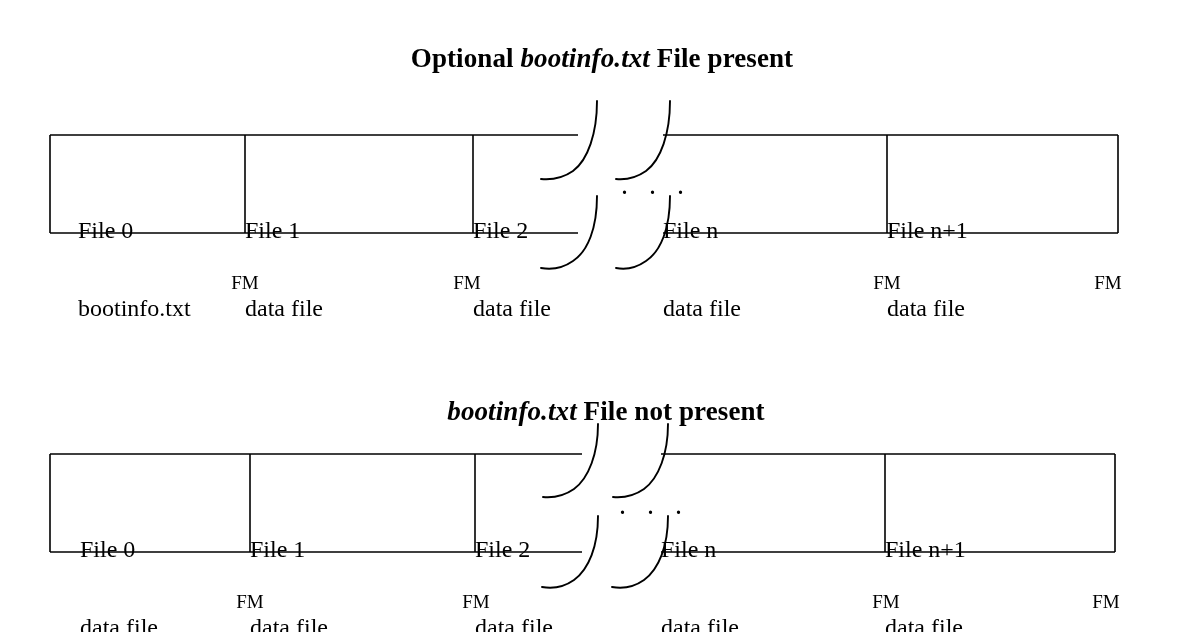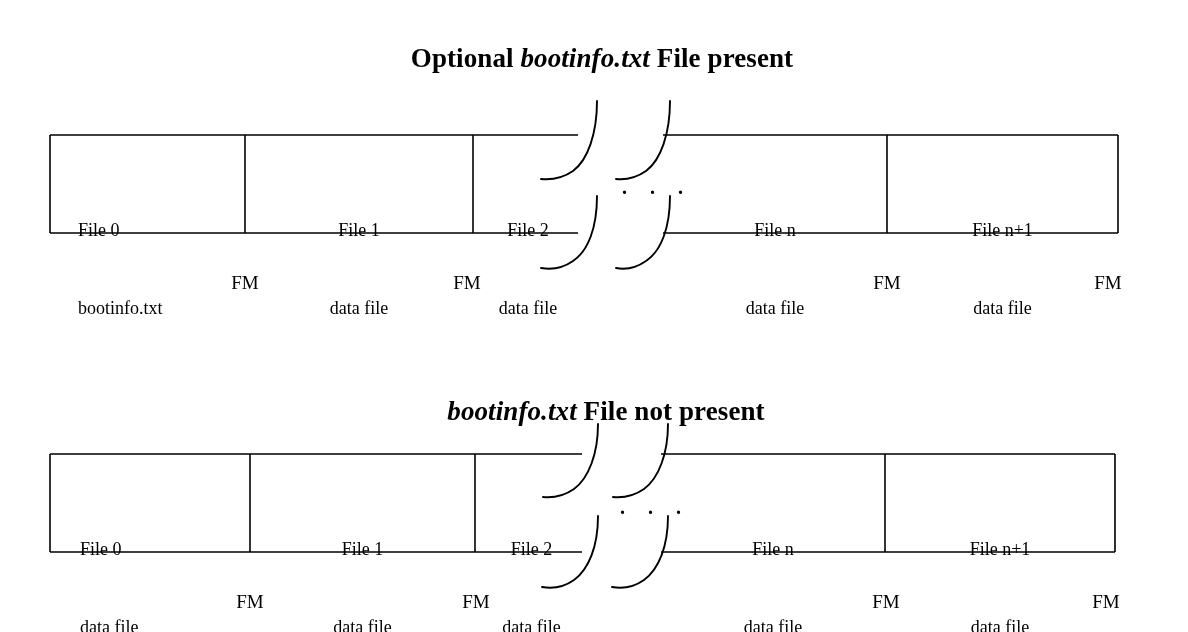--- a/index.html
+++ b/index.html
@@ -33,27 +33,27 @@
     white-space: nowrap;
   }
   .diagram-title .ital {
     font-style: italic;
   }
   #title-top { top: 43px; left: 8px; }
   #title-bottom { top: 396px; left: 12px; }
 
   .cell-label {
     position: absolute;
-    font-size: 18px;
+    font-size: 24px;
     line-height: 26px;
     white-space: pre;
     font-family: Liberation Serif, serif;
   }
   .cell-label .l1, .cell-label .l2 { display: block; }
-  .cell-centered { text-align: center; }
+  .cell-centered { }
   .cell-left { text-align: left; }
 
   .fm-label {
     position: absolute;
     font-size: 19px;
     line-height: 19px;
     white-space: nowrap;
     text-align: center;
     margin-top: 32px;
   }

